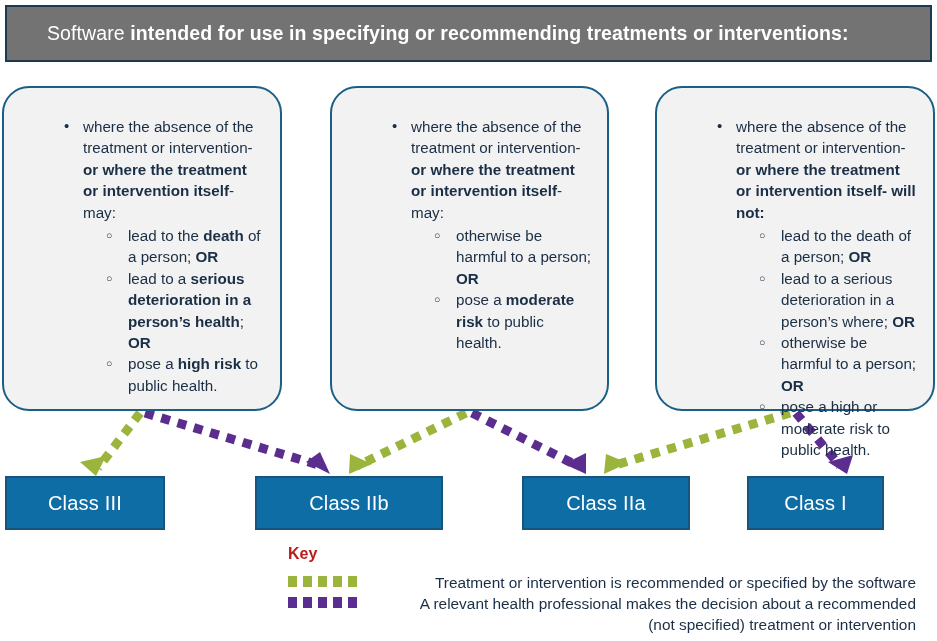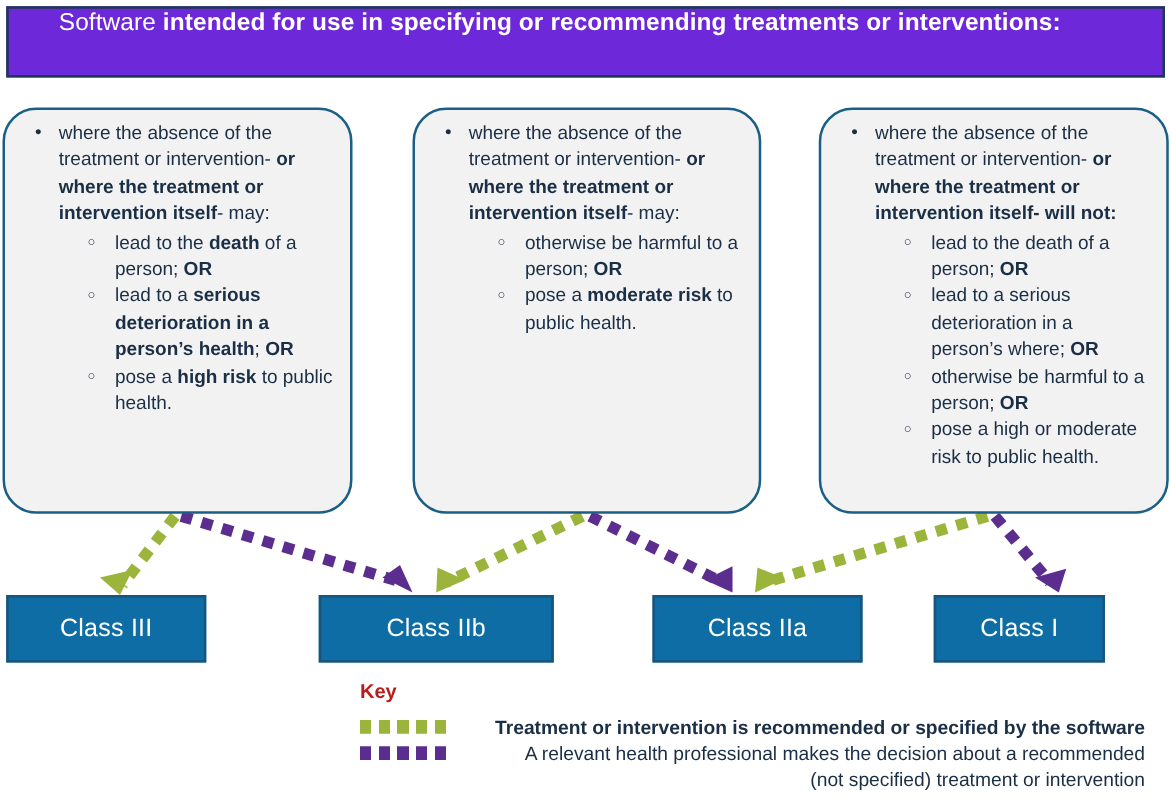--- a/index.html
+++ b/index.html
@@ -9,24 +9,24 @@
     font-family:"Liberation Sans", sans-serif;
     color:#1a2e45;
     position:relative;
     overflow:hidden;
   }
   .canvas{position:absolute;left:0;top:0;width:937px;height:641px;}
 
   
   .header{
     position:absolute;left:5px;top:5px;width:927px;height:57px;
-    background:#6d28d9;
+    background:#737373;
     border:2px solid #1b3a52;
     box-sizing:border-box;
-    display:flex;align-items:flex-start;
+    display:flex;align-items:center;
   }
   .header-text{
     color:#ffffff;
     font-size:19.5px;
     letter-spacing:0.1px;
     padding-left:40px;
     white-space:nowrap;
   }
   .header-text b{font-weight:bold;}
 
@@ -36,21 +36,21 @@
     background:#f2f2f2;
     border:2.5px solid #1b5e86;
     border-radius:27px;
     box-sizing:border-box;
     top:86px;height:325px;
   }
   .cbox1{left:2px;width:280px;}
   .cbox2{left:330px;width:279px;}
   .cbox3{left:655px;width:280px;}
 
-  .cbox-inner{padding:8px 14px 0 14px;}
+  .cbox-inner{padding:28px 14px 0 14px;margin-left:36px;}
 
   ul.lvl1{list-style:none;margin:0;padding:0;}
   ul.lvl1 > li{
     position:relative;
     padding-left:29px;
     font-size:15.2px;
     line-height:21.4px;
   }
   ul.lvl1 > li:before{
     content:"\2022";
@@ -91,21 +91,21 @@
   .cb-i{left:747px;width:137px;}
 
   
   .key-title{
     position:absolute;left:288px;top:545px;
     font-size:16px;font-weight:bold;color:#b91c1c;
   }
   .legend-row{
     position:absolute;display:flex;align-items:flex-start;
   }
-  .lr1{left:288px;top:572px;font-weight:bold;}
+  .lr1{left:288px;top:572px;}
   .lr2{left:288px;top:593px;}
   .swatch{
     width:72px;height:11px;margin-top:4px;flex:0 0 auto;
   }
   .sw-green{
     background:repeating-linear-gradient(to right,#9bb43c 0,#9bb43c 9px,transparent 9px,transparent 15px);
   }
   .sw-purple{
     background:repeating-linear-gradient(to right,#5b2d8e 0,#5b2d8e 9px,transparent 9px,transparent 15px);
   }

